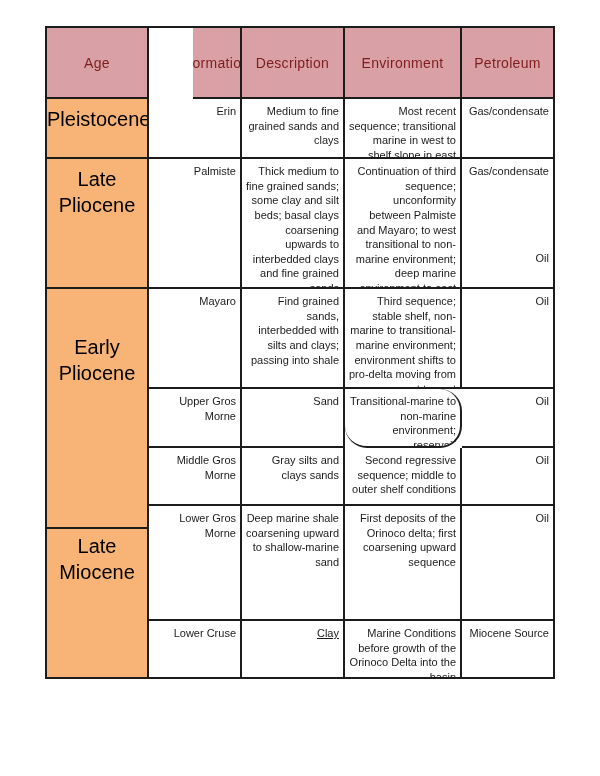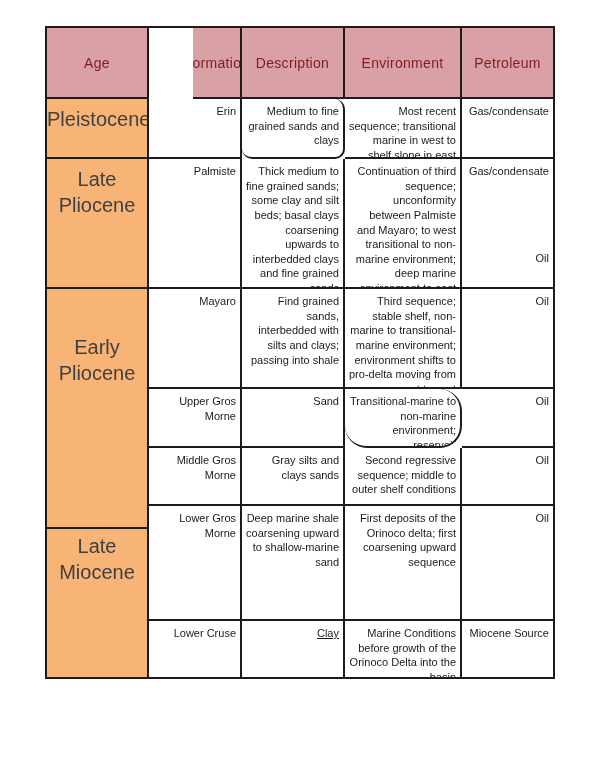--- a/index.html
+++ b/index.html
@@ -31,21 +31,21 @@
     display: flex; align-items: center; justify-content: center;
     font-size: 14px;
     color: #7f1d1d;
     letter-spacing: 0.3px;
   }
   .age {
     background: #f8b476;
     text-align: center;
     font-size: 20px;
     line-height: 1.28;
-    color: #404040;
+    color: #000000;
     padding-top: 8px;
   }
   .age.tall { padding-top: 46px; }
   .age.lm   { padding-top: 5px; }
   .cell {
     background: #ffffff;
     text-align: right;
     font-size: 11px;
     line-height: 1.33;
     padding: 5px 4px 2px 4px;
@@ -53,21 +53,21 @@
   }
   .cell .second { margin-top: 72px; }
   
   .r1c1 { grid-row:1; grid-column:1; } .r1c2 { grid-row:1; grid-column:2;margin-left:44px; }
   .r1c3 { grid-row:1; grid-column:3; } .r1c4 { grid-row:1; grid-column:4; }
   .r1c5 { grid-row:1; grid-column:5; }
   .age-pleist { grid-row:2; grid-column:1; }
   .age-latepl { grid-row:3; grid-column:1; }
   .age-earlpl { grid-row:4 / 8; grid-column:1; }
   .age-latemi { grid-row:8 / 10; grid-column:1; }
-  .r2c2 { grid-row:2; grid-column:2; } .r2c3 { grid-row:2; grid-column:3;border-radius:10px; }
+  .r2c2 { grid-row:2; grid-column:2; } .r2c3 { grid-row:2; grid-column:3; }
   .r2c4 { grid-row:2; grid-column:4; } .r2c5 { grid-row:2; grid-column:5; }
   .r3c2 { grid-row:3; grid-column:2; } .r3c3 { grid-row:3; grid-column:3; }
   .r3c4 { grid-row:3; grid-column:4; } .r3c5 { grid-row:3; grid-column:5; }
   .r4c2 { grid-row:4; grid-column:2; } .r4c3 { grid-row:4; grid-column:3; }
   .r4c4 { grid-row:4; grid-column:4; } .r4c5 { grid-row:4; grid-column:5; }
   .r5c2 { grid-row:5; grid-column:2; } .r5c3 { grid-row:5; grid-column:3; }
   .r5c4 { grid-row:5; grid-column:4;border-radius:22px; } .r5c5 { grid-row:5; grid-column:5; }
   .r6c2 { grid-row:6; grid-column:2; } .r6c3 { grid-row:6; grid-column:3; }
   .r6c4 { grid-row:6; grid-column:4; } .r6c5 { grid-row:6; grid-column:5; }
   .r7c2 { grid-row:7 / 9; grid-column:2; } .r7c3 { grid-row:7 / 9; grid-column:3; }

